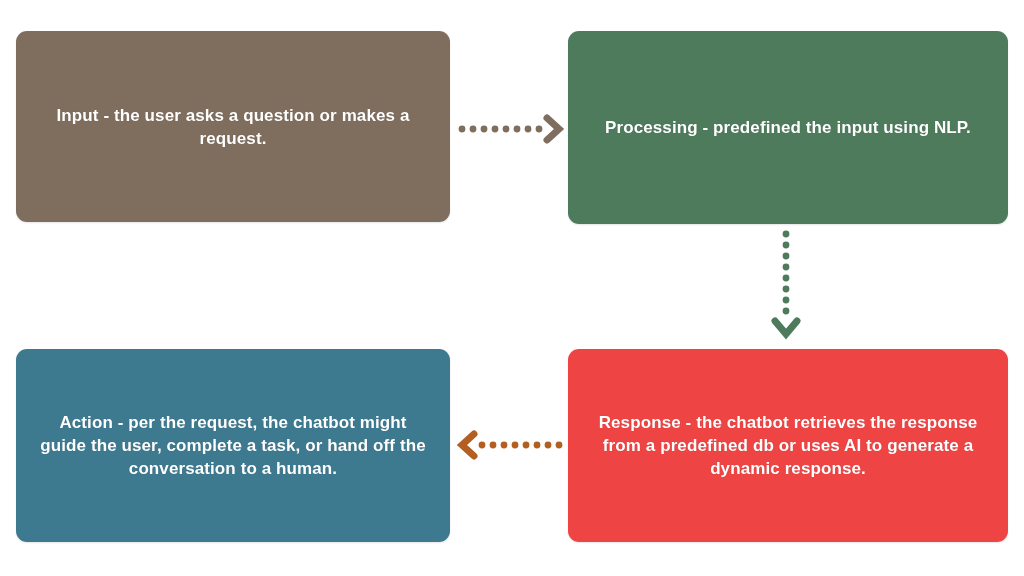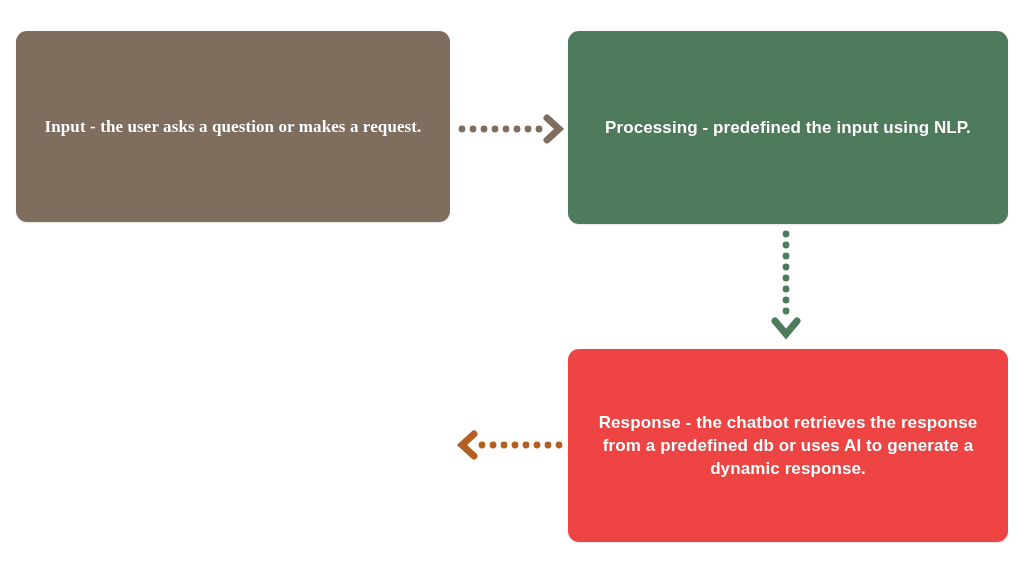--- a/index.html
+++ b/index.html
@@ -36,21 +36,21 @@
     color: #ffffff;
     font-size: 17px;
     line-height: 23px;
     font-weight: bold;
     text-align: center;
     letter-spacing: 0.1px;
     white-space: pre-line;
     text-shadow: 0 0 1px rgba(0,0,0,0.18);
   }
 
-  #node-input     { left: 16px;  top: 31px;  width: 434px; height: 191px; background: #7F6D5E; font-family: Liberation Serif, serif; }
+  #node-input     { left: 16px;  top: 31px;  width: 434px; height: 191px; background: #7F6D5E; }
   #node-processing{ left: 568px; top: 31px;  width: 440px; height: 193px; background: #4E7B5C; }
   #node-action    { left: 16px;  top: 349px; width: 434px; height: 193px; background: #3D7A90; }
   #node-response  { left: 568px; top: 349px; width: 440px; height: 193px; background: #ef4444; }
 
   
   .connector {
     position: absolute;
   }
   .connector svg { display: block; overflow: visible; }
 
@@ -68,20 +68,23 @@
   </div>
 
   <div class="node" id="node-processing">
     <div class="node-label">Processing - predefined the input using NLP.</div>
   </div>
 
   <div class="node" id="node-response">
     <div class="node-label">Response - the chatbot retrieves the response from a predefined db or uses AI to generate a dynamic response.</div>
   </div>
 
+  <div class="node" id="node-action">
+    <div class="node-label">Action - per the request, the chatbot might guide the user, complete a task, or hand off the conversation to a human.</div>
+  </div>
 
   <div class="connector" id="connector-input-processing">
     <svg width="108" height="34" viewBox="0 0 108 34">
       <g fill="#7F6D5E">
         <circle cx="4" cy="17" r="3.4"></circle>
         <circle cx="15" cy="17" r="3.4"></circle>
         <circle cx="26" cy="17" r="3.4"></circle>
         <circle cx="37" cy="17" r="3.4"></circle>
         <circle cx="48" cy="17" r="3.4"></circle>
         <circle cx="59" cy="17" r="3.4"></circle>

